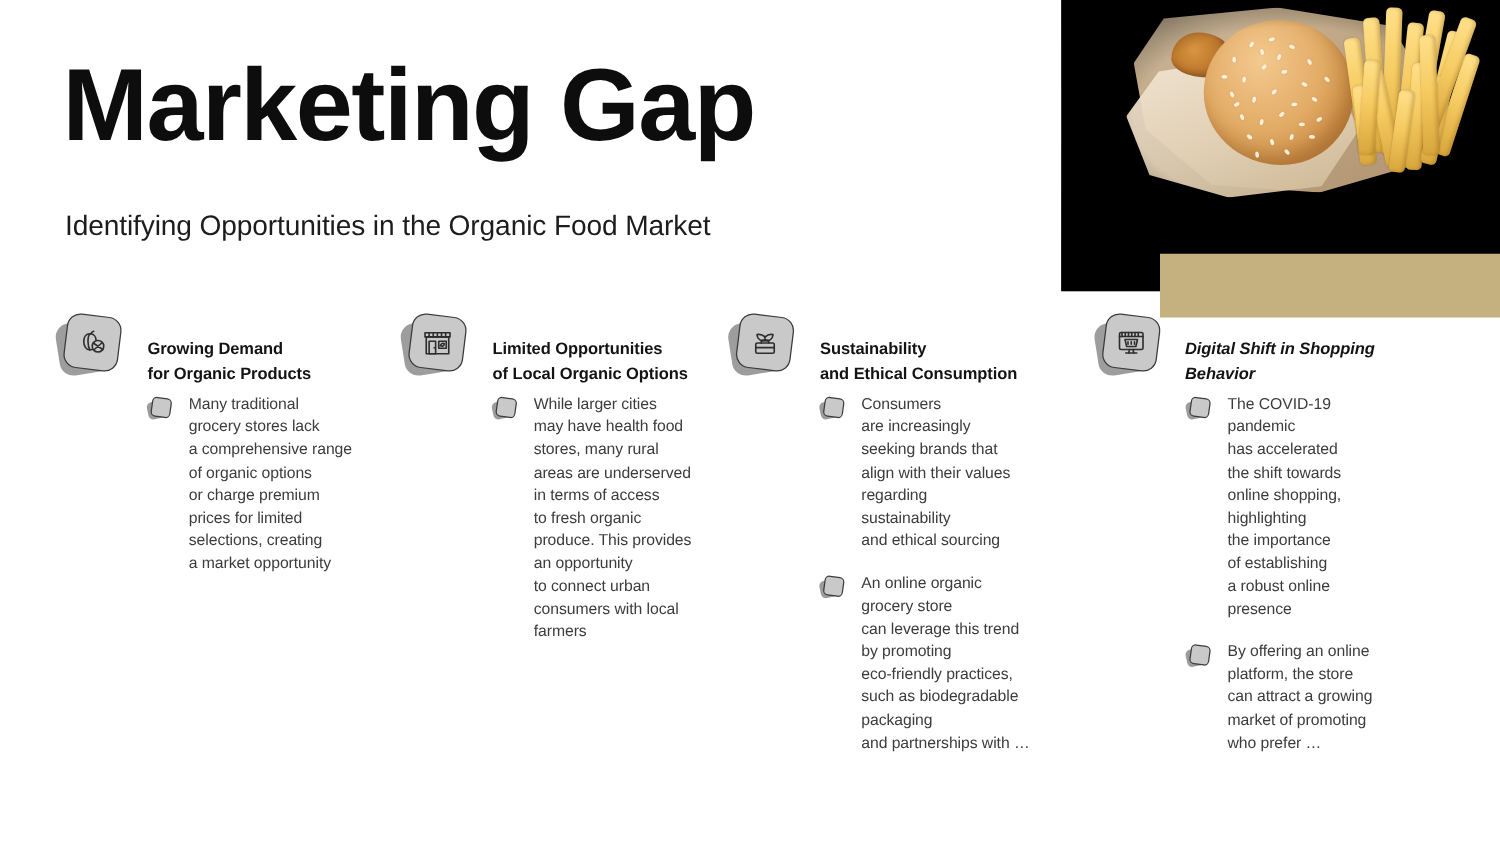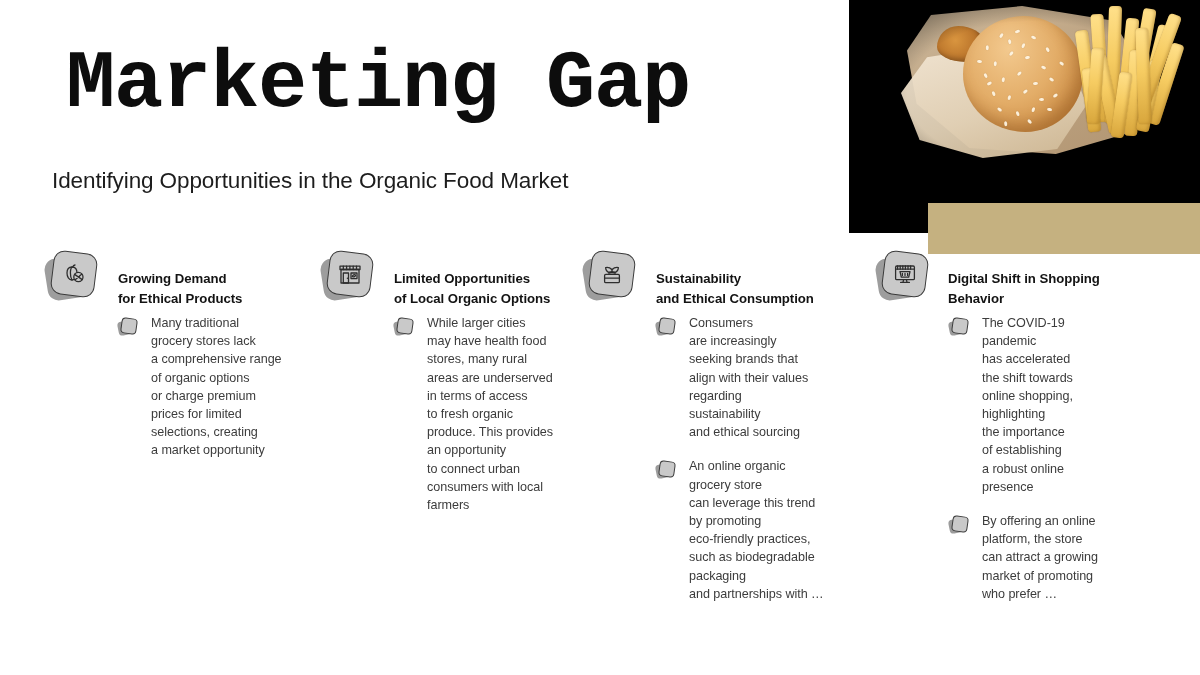--- a/index.html
+++ b/index.html
@@ -106,29 +106,28 @@
     position: absolute;
     left: 928px;
     top: 203px;
     width: 272px;
     height: 51px;
   }
 
   
   .title {
     position: absolute;
-    left: 66px;
+    left: 50px;
     top: 44px;
     font-size: 82px;
     font-weight: 700;
     letter-spacing: -1.2px;
     color: #0d0d0d;
     line-height: 1;
     white-space: nowrap;
-    font-family: Liberation Mono, monospace;
   }
   .subtitle {
     position: absolute;
     left: 52px;
     top: 168px;
     font-size: 22.5px;
     font-weight: 400;
     color: #1d1d1d;
     letter-spacing: -.1px;
     white-space: nowrap;
@@ -316,21 +315,21 @@
     <svg width="28" height="28" viewBox="0 0 28 28" fill="none" stroke="#2e2e2e" stroke-width="1.3" stroke-linecap="round" stroke-linejoin="round">
       <path d="M12 7c-3.2 0-5 2.6-5 6.1S8.8 20 12 20s5-3.4 5-6.9S15.2 7 12 7z"></path>
       <path d="M12 7c-1.3 1.2-1.6 4-1.6 6.1s.3 4.9 1.6 6.9"></path>
       <path d="M12.6 7.2c.5-1.2 1.4-2 2.4-2.2"></path>
       <circle cx="18.4" cy="17" r="4.6" fill="#c9c9c9"></circle>
       <path d="M14.6 14.4l7.6 5.2M15.2 19.8l6.4-5.6"></path>
     </svg>
           </div>
         </div>
         <div class="col-title" style="white-space: pre-line;">Growing Demand
-for Ethical Products</div>
+for Organic Products</div>
       </div>
       <div class="bullets">
         <div class="bullet">
           <span class="bullet-marker">
             <span class="bm-shadow"></span>
             <span class="bm-face"></span>
           </span>
           <div class="bullet-text">Many traditional
 grocery stores lack
 a comprehensive range
@@ -438,21 +437,21 @@
       <rect x="4.6" y="6" width="18.8" height="13.6" rx="1.2"></rect>
       <path d="M4.6 9.2h18.8"></path>
       <path d="M6.6 6v3.2M9.2 6v3.2M11.8 6v3.2M14.4 6v3.2M17 6v3.2M19.6 6v3.2"></path>
       <path d="M9 11.6h10l-1.3 5.6H10.3z"></path>
       <path d="M11.4 13.4v2M14 13.4v2M16.6 13.4v2"></path>
       <path d="M9.6 22.4h8.8"></path>
       <path d="M12.6 19.6l-.6 2.8M15.4 19.6l.6 2.8"></path>
     </svg>
           </div>
         </div>
-        <div class="col-title" style="white-space: pre-line;">Digital Shift in Shopping
+        <div class="col-title" style="white-space: pre-line; font-style: italic;">Digital Shift in Shopping
 Behavior</div>
       </div>
       <div class="bullets">
         <div class="bullet">
           <span class="bullet-marker">
             <span class="bm-shadow"></span>
             <span class="bm-face"></span>
           </span>
           <div class="bullet-text">The COVID-19
 pandemic

